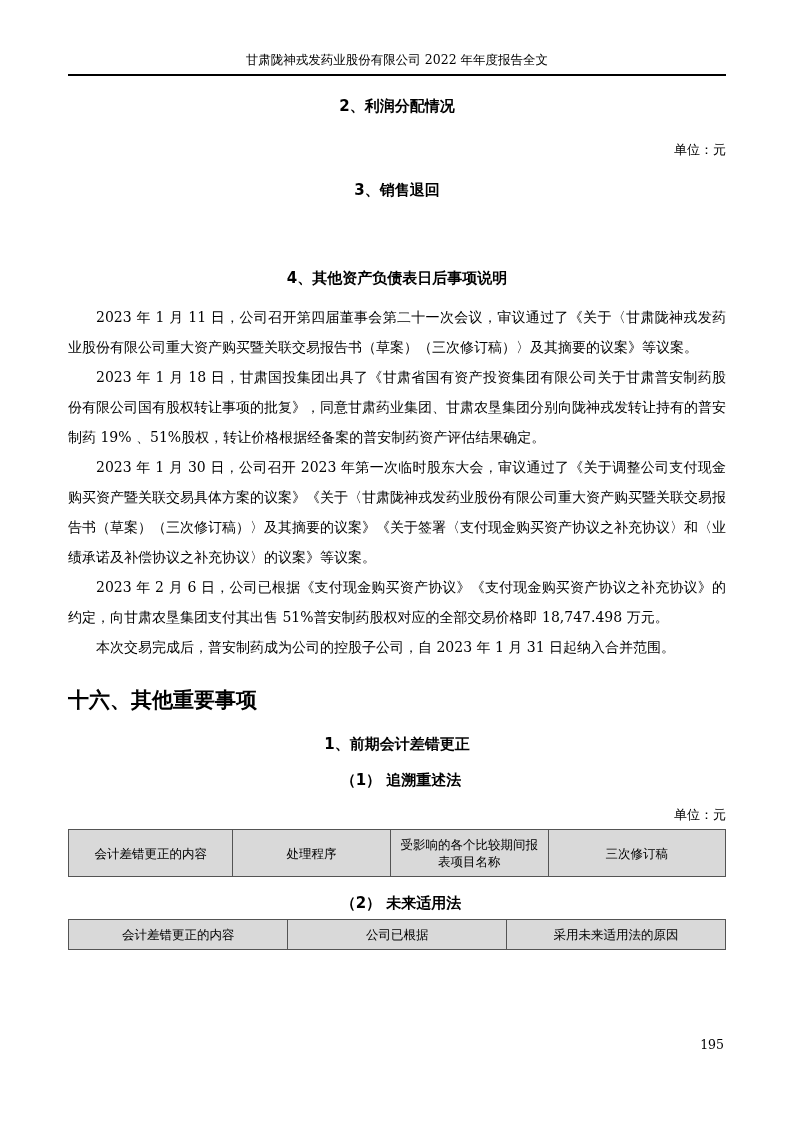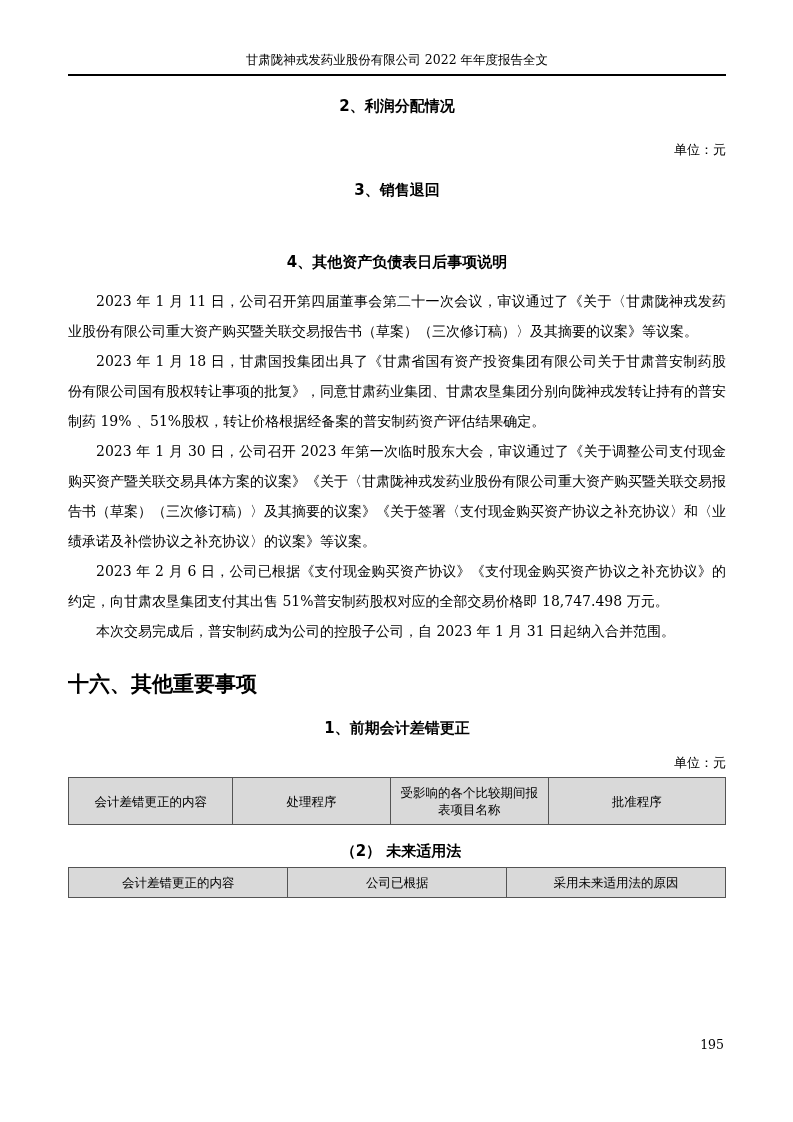--- a/index.html
+++ b/index.html
@@ -24,21 +24,21 @@
   }
   .h-sub {
     font-family: "DejaVu Sans", "Liberation Sans", sans-serif;
     font-weight: bold;
     font-size: 15px;
     line-height: 20px;
     text-align: center;
   }
   .h-s2  { margin-top: 20px; }
   .h-s3  { margin-top: 21px; }
-  .h-s4  { margin-top: 52px; }
+  .h-s4  { margin-top: 68px; }
   .unit {
     text-align: right;
     font-size: 13px;
     line-height: 18px;
   }
   .unit-1 { margin-top: 25px; }
   .unit-2 { margin-top: 16px; }
   .paras {
     margin-top: 14px;
     font-size: 14px;
@@ -104,36 +104,37 @@
     <p class="para">2023 年 1 月 18 日，甘肃国投集团出具了《甘肃省国有资产投资集团有限公司关于甘肃普安制药股份有限公司国有股权转让事项的批复》，同意甘肃药业集团、甘肃农垦集团分别向陇神戎发转让持有的普安制药 19% 、51%股权，转让价格根据经备案的普安制药资产评估结果确定。</p>
     <p class="para">2023 年 1 月 30 日，公司召开 2023 年第一次临时股东大会，审议通过了《关于调整公司支付现金购买资产暨关联交易具体方案的议案》《关于〈甘肃陇神戎发药业股份有限公司重大资产购买暨关联交易报告书（草案）（三次修订稿）〉及其摘要的议案》《关于签署〈支付现金购买资产协议之补充协议〉和〈业绩承诺及补偿协议之补充协议〉的议案》等议案。</p>
     <p class="para">2023 年 2 月 6 日，公司已根据《支付现金购买资产协议》《支付现金购买资产协议之补充协议》的约定，向甘肃农垦集团支付其出售 51%普安制药股权对应的全部交易价格即 18,747.498 万元。</p>
     <p class="para">本次交易完成后，普安制药成为公司的控股子公司，自 2023 年 1 月 31 日起纳入合并范围。</p>
   </div>
 
   <div class="h-chapter">十六、其他重要事项</div>
 
   <div class="h-sub h-num">1、前期会计差错更正</div>
 
+  <div class="h-sub h-paren">（1）  追溯重述法</div>
 
   <div class="unit unit-2">单位：元</div>
 
   <table class="tbl-1">
     <colgroup>
       <col style="width:25%">
         <col style="width:24%">
         <col style="width:24%">
         <col style="width:27%">
     </colgroup>
     <tbody>
         <tr>
       <th>会计差错更正的内容</th>
       <th>处理程序</th>
       <th>受影响的各个比较期间报表项目名称</th>
-      <th>批准程序</th>
+      <th>三次修订稿</th>
     </tr>
   </tbody>
     </table>
 
   <div class="h-sub h-paren">（2）  未来适用法</div>
 
   <table class="tbl-2">
     <colgroup>
       <col style="width:33.4%">
         <col style="width:33.3%">

